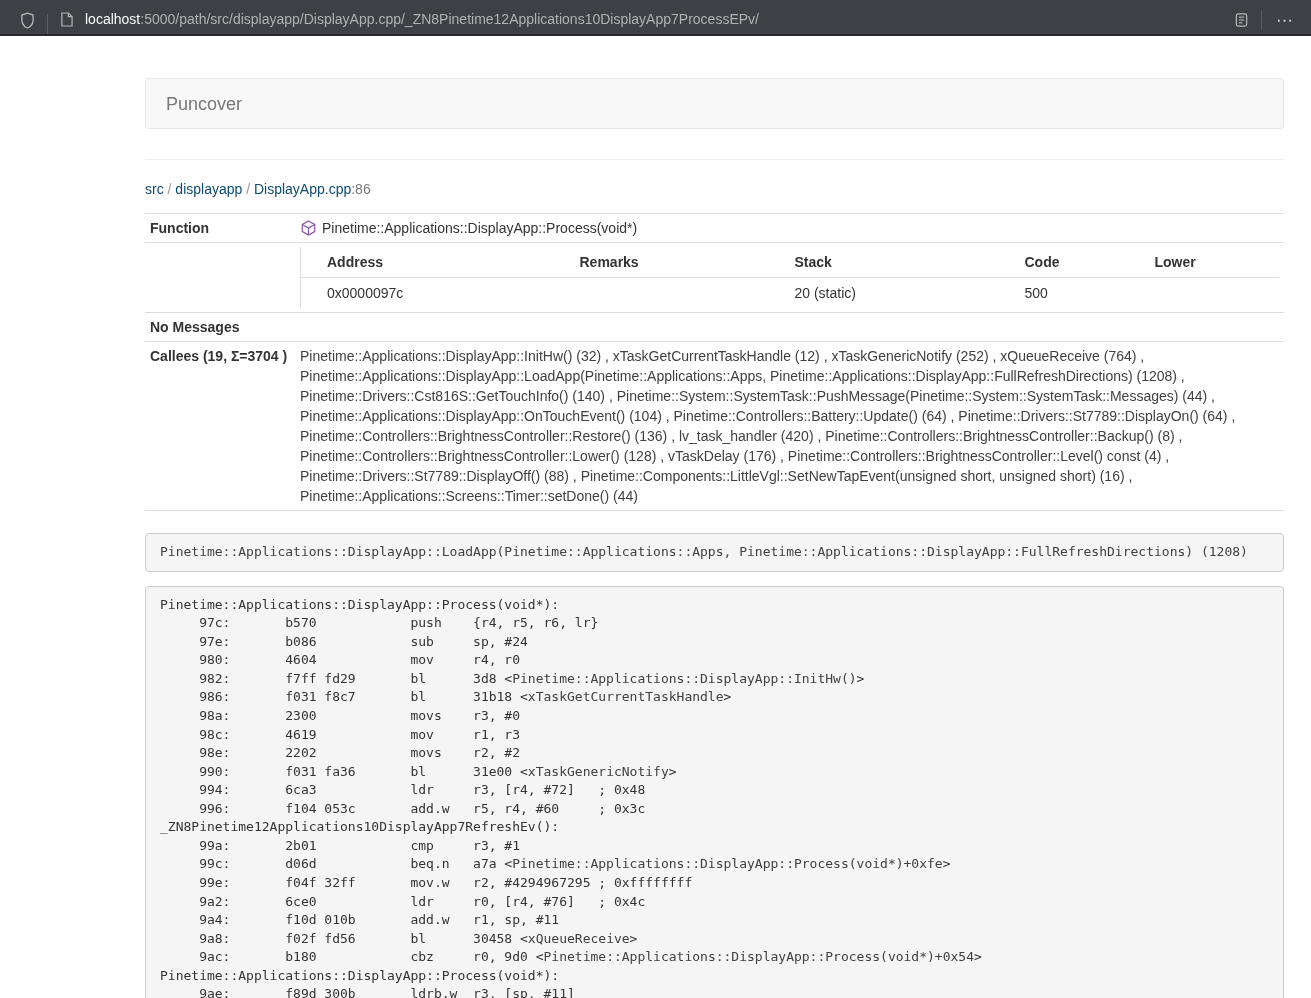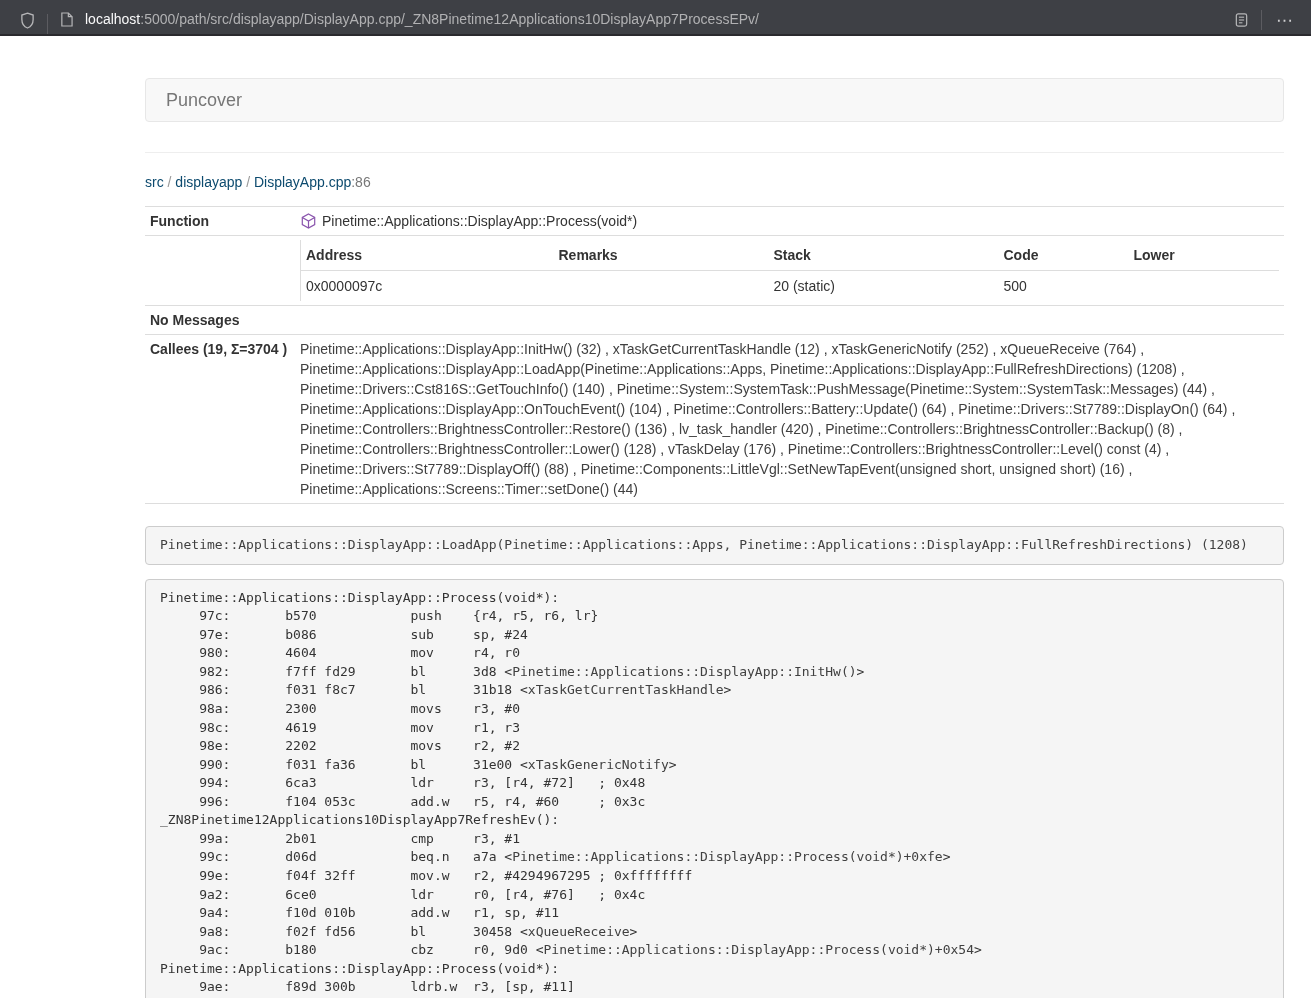--- a/index.html
+++ b/index.html
@@ -15,21 +15,21 @@
   .tb-shield { margin-left:14px; }
   .urlbar { display:flex; align-items:center; flex:1; height:30px; overflow:hidden; }
   .url-text { font-size:14px; color:#b1b1b3; white-space:nowrap; margin-left:6px; }
   .url-host { color:#f9f9fa; }
   .tb-right { display:flex; align-items:center; margin-right:10px; }
   .tb-dots { color:#cfcfd1; font-size:17px; line-height:1; padding:0 8px; cursor:pointer; }
 
   
   .container { margin-left:145px; width:1139px; }
 
-  .navbar { margin-top:42px; height:44px; background:#f8f8f8;
+  .navbar { margin-top:42px; height:51px; background:#f8f8f8;
     border:1px solid #e7e7e7; border-radius:4px; display:flex; align-items:center; }
   .brand { color:#777; font-size:18px; padding-left:20px; text-decoration:none; line-height:20px; }
 
   hr.rule { border:none; border-top:1px solid #eee; margin:30px 0 0; }
 
   .breadcrumb { margin-top:19px; line-height:20px; margin-bottom:14px; }
   .crumb-link { color:#0c4a6e; text-decoration:none; cursor:pointer;margin-top:16px; }
   .crumb-sep { color:#999; }
   .crumb-suffix { color:#777; }
 
@@ -42,21 +42,21 @@
     border-top:1px solid #ddd; padding:4px 5px; vertical-align:top;
     text-align:left; line-height:20px; }
   table.main > tbody > tr:first-child > th,
   table.main > tbody > tr:first-child > td { border-top:none; }
   th.rowlabel { width:150px; font-weight:bold; white-space:nowrap; }
   td.stats-wrap { padding:0 0 0 5px; }
   .func-cell { white-space:nowrap; }
   .func-cell svg { vertical-align:text-bottom; margin-right:5px; }
 
   table.stats { width:100%; border-collapse:collapse; border-left:1px solid #ddd; }
-  table.stats th, table.stats td { text-align:left; padding:5px 5px;
+  table.stats th, table.stats td { text-align:left; padding:5px 26px;
     line-height:20px; font-weight:normal;margin-top:28px; }
   table.stats th { font-weight:bold; }
   table.stats td { border-top:1px solid #ddd; }
   table.stats th:nth-child(1), table.stats td:nth-child(1) { width:253px; }
   table.stats th:nth-child(2), table.stats td:nth-child(2) { width:215px; }
   table.stats th:nth-child(3), table.stats td:nth-child(3) { width:230px; }
   table.stats th:nth-child(4), table.stats td:nth-child(4) { width:130px; }
 
   td.callees { padding-left:17px; line-height:20px; }
   .sep-txt { color:#333; }

